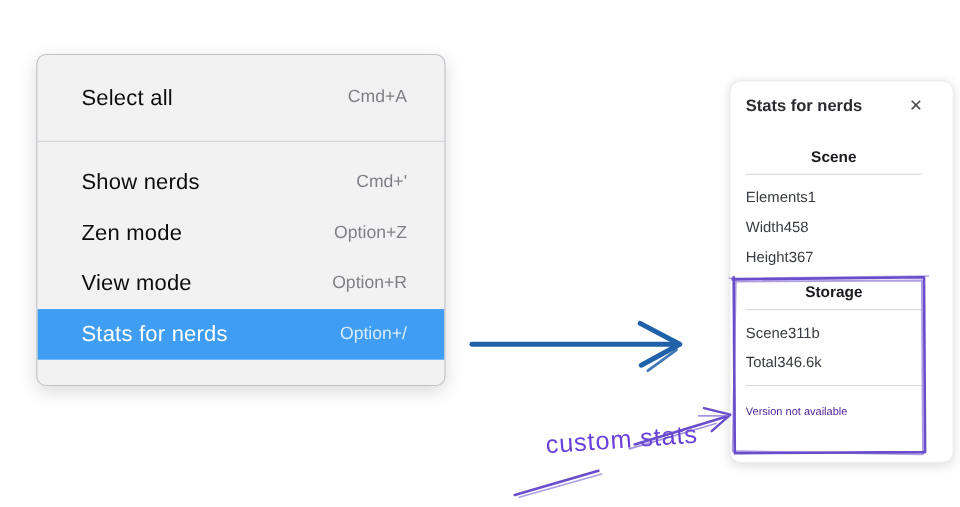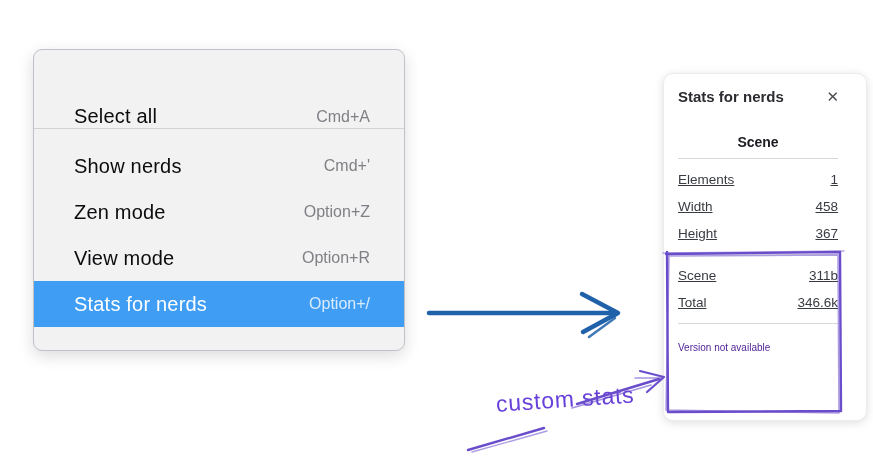--- a/index.html
+++ b/index.html
@@ -12,21 +12,21 @@
   
   .menu {
     position:absolute; left:33px; top:49px; width:372px; height:302px;
     box-sizing:border-box;
     background:#f2f2f3;
     border:1.5px solid #bfc2c8;
     border-radius:9px;
     box-shadow:0 5px 16px rgba(0,0,0,0.14);
     overflow:hidden;
   }
-  .menu-section-top { height:78px; display:flex; align-items:flex-end; }
+  .menu-section-top { height:78px; display:flex; align-items:center; }
   .menu-divider { height:0; border-top:1px solid #d2d2d6; }
   .menu-section-bottom { padding:14px 0 22px 0; }
   .menu-item {
     height:46px; display:flex; align-items:center; justify-content:space-between;
     padding:0 34px 0 40px; cursor:default;
   }
   .menu-section-top .menu-item { flex:1; height:auto; }
   .mi-label { font-size:20px; color:#0c0c0e; letter-spacing:0.2px; }
   .mi-shortcut { font-size:16px; color:#7f7f85; }
   .menu-item.highlighted { background:var(--menu-highlight); }
@@ -54,22 +54,22 @@
   }
   .panel-body { margin:0 15px 0 1px; }
   .sec-heading {
     text-align:center; font-size:14px; font-weight:bold; color:#1a1a20;
     line-height:17px;
   }
   .sec-heading.first { margin-top:28px; }
   .sec-heading.next { margin-top:10px; }
   .sec-divider { border-top:1px solid #d8d8dc; margin:7px 0 7px 0; }
   .stat-row {
-    display:flex; justify-content:space-between; align-items:center;
-    padding:5px 0; font-size:13.5px; color:#383b41; line-height:17px;text-decoration:underline;
+    display:flex; align-items:center;
+    padding:5px 0; font-size:13.5px; color:#383b41; line-height:17px;
   }
   .stat-note { padding:8px 0 5px 0; font-size:10px; color:#4c1d95; line-height:17px; }
 
   
   .annotation-text {
     position:absolute; left:496px; top:391px;
     font-size:23px; letter-spacing:0.8px; font-weight:500;
     color:var(--annotation-text);
     transform:rotate(-4deg); transform-origin:left center;
     white-space:nowrap;
@@ -128,20 +128,21 @@
       </div>
       <div class="stat-row">
         <span>Width</span>
         <span>458</span>
       </div>
       <div class="stat-row">
         <span>Height</span>
         <span>367</span>
       </div>
 
+      <div class="sec-heading next">Storage</div>
       <div class="sec-divider"></div>
       <div class="stat-row">
         <span>Scene</span>
         <span>311b</span>
       </div>
       <div class="stat-row">
         <span>Total</span>
         <span>346.6k</span>
       </div>
 

